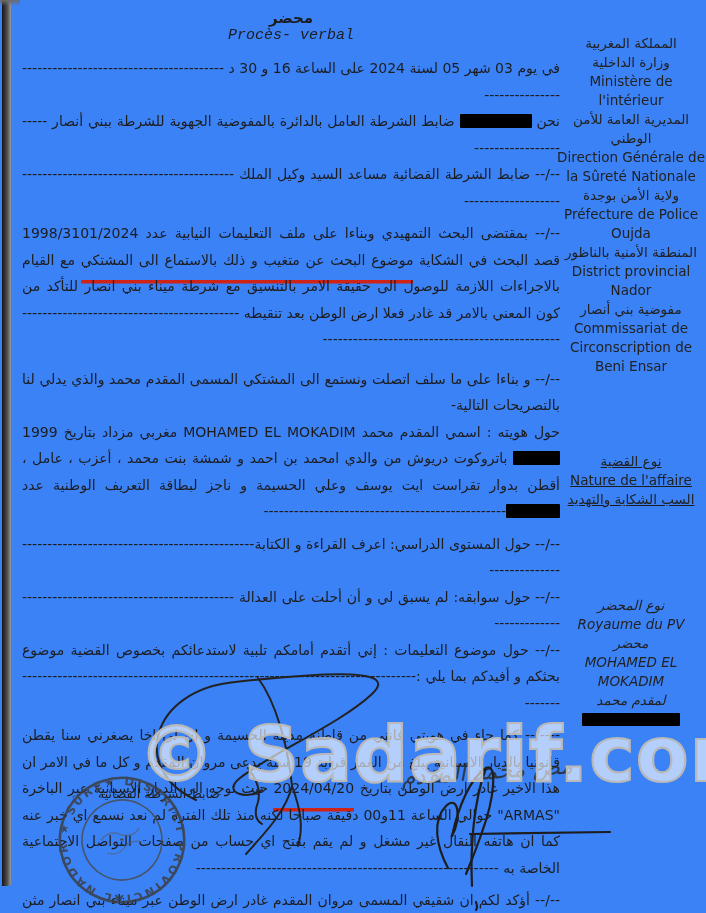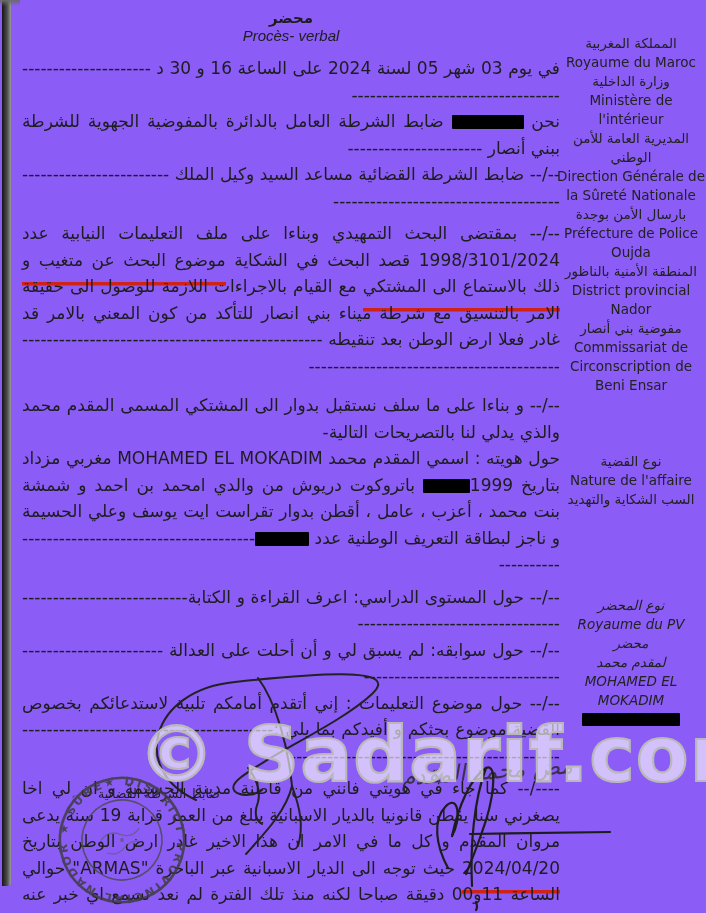--- a/index.html
+++ b/index.html
@@ -1,19 +1,19 @@
 <!DOCTYPE html>
 <html lang="ar"><head>
 <meta charset="utf-8">
 <style>
   html,body{margin:0;padding:0;}
   .page{
     position:relative;
     width:706px;height:913px;
-    background:#8b5cf6;
+    background:#3b82f6;
     overflow:hidden;
     font-family:"DejaVu Sans","Liberation Sans",sans-serif;
     color:#1d1d1f;
   }
   
   .scan-edge{
     position:absolute;left:2px;top:0;width:9px;height:886px;
     background:linear-gradient(to right,#161616,#4a4a4a 55%,#9a9a9a);
     border-radius:0 0 3px 0;
     z-index:1;
@@ -28,25 +28,25 @@
     position:absolute;left:22px;top:6px;width:538px;
     direction:rtl;
     z-index:2;
   }
   .doc-header{text-align:center;margin:4px 0 10px 0;direction:rtl;}
   .title-ar{
     font-size:15px;font-weight:bold;letter-spacing:5px;line-height:17px;
   }
   .title-fr{
     direction:ltr;font-style:italic;font-size:15px;line-height:18px;
-    font-family:Liberation Sans, sans-serif;
+    font-family:Liberation Mono, monospace;
   }
   .main p{
     margin:0;
-    font-size:17px;
+    font-size:14px;
     line-height:26.5px;
     text-align:justify;
     word-break:break-word;
   }
   .gap-sm{margin-top:6px !important;}
   .gap-md{margin-top:13px !important;}
   .redline{
     box-shadow:0 3.5px 0 0 #cf2318;
     padding-bottom:12px;
   }
@@ -58,21 +58,21 @@
   .redact-birth{width:47px;}
   .redact-cin{width:54px;}
   .num{direction:ltr;unicode-bidi:embed;}
   
   .sidebar{
     position:absolute;left:556px;top:0;width:150px;height:913px;
     text-align:center;z-index:2;direction:rtl;margin-top:12px;
   }
   .sb-block{position:absolute;left:0;width:100%;}
   .sb-hierarchy{top:22px;}
-  .sb-affair{top:440px;}
+  .sb-affair{top:440px;text-decoration:underline;}
   .sb-pv{top:584px;font-style:italic;}
   .sb-line{font-size:13.5px;line-height:19px;color:#222;}
   .sb-latin{direction:ltr;}
   .redact-sidebar{
     display:block;margin:3px auto 0 auto;width:98px;height:13px;
     background:#000;border-radius:1px;
   }
   
   .officer-label{
     position:absolute;left:98px;top:786px;z-index:3;
@@ -117,66 +117,65 @@
     <p>
       <span>نحن </span><span class="redact redact-officer"></span><span> ضابط الشرطة العامل بالدائرة  بالمفوضية الجهوية للشرطة ببني أنصار ----------------------</span>
     </p>
 
     <p>--/-- ضابط الشرطة القضائية  مساعد السيد وكيل الملك -------------------------------------------------------------</p>
 
     <p class="gap-sm">
       <span>--/-- بمقتضى البحث التمهيدي وبناءا على ملف التعليمات النيابية عدد 1998/3101/2024 قصد البحث في الشكاية </span><span class="redline">موضوع البحث عن متغيب و ذلك بالاستماع الى المشتكي</span><span>  مع القيام بالاجراءات اللازمة للوصول الى حقيقة الامر بالتنسيق مع شرطة ميناء بني انصار للتأكد من كون المعني بالامر قد غادر فعلا ارض الوطن بعد تنقيطه ------------------------------------------------------------------------------------------</span>
     </p>
 
-    <p class="gap-md">--/-- و بناءا على ما سلف نستقبل بدوار الى المشتكي المسمى المقدم محمد والذي يدلي لنا بالتصريحات التالية-</p>
+    <p class="gap-md">--/-- و بناءا على ما سلف اتصلت ونستمع الى المشتكي المسمى المقدم محمد والذي يدلي لنا بالتصريحات التالية-</p>
 
     <p>
       <span>حول هويته : اسمي المقدم محمد MOHAMED EL MOKADIM مغربي مزداد بتاريخ 1999</span><span class="redact redact-birth"></span><span> باتروكوت دريوش من والدي امحمد بن احمد و شمشة بنت محمد ، أعزب ، عامل ، أقطن بدوار تقراست ايت يوسف وعلي الحسيمة و ناجز لبطاقة التعريف الوطنية عدد </span><span class="redact redact-cin"></span><span>------------------------------------------------</span>
     </p>
 
     <p class="gap-sm">--/-- حول المستوى الدراسي: اعرف القراءة و الكتابة------------------------------------------------------------</p>
     <p>--/-- حول سوابقه: لم يسبق لي و أن أحلت على العدالة  -------------------------------------------------------</p>
     <p>--/-- حول موضوع التعليمات :  إني أتقدم أمامكم تلبية لاستدعائكم  بخصوص القضية موضوع بحثكم  و أفيدكم بما يلي :-------------------------------------------------------------------------------------</p>
 
     <p class="gap-sm">
       <span>----/-- كما جاء في هويتي فانني من قاطنة مدينة الحسيمة و ان لي اخا يصغرني سنا يقطن قانونيا بالديار الاسبانية يبلغ من العمر قرابة 19 سنة يدعى مروان المقدم و كل ما في الامر ان هذا الاخير غادر ارض الوطن بتاريخ </span><span class="redline num">2024/04/20</span><span> حيث توجه الى الديار الاسبانية عبر الباخرة "ARMAS" حوالي الساعة 11و00 دقيقة صباحا لكنه منذ تلك الفترة لم نعد نسمع اي خبر عنه كما ان هاتفه النقال غير مشغل و لم يقم بفتح اي حساب من صفحات التواصل الاجتماعية الخاصة به ------------------------------------------------------------</span>
     </p>
 
     <p class="gap-sm">--/-- أؤكد لكم ان شقيقي المسمى مروان المقدم غادر ارض الوطن عبر ميناء بني انصار مثن باخرة ARMAS و دلك بتاريخ 2024/04/20 و لقد قام بارسال صور و مقاطع فيديو خاصة به و هو مثن الباخرة كما انني اتصلت به عبر تطبيق الواتساب "اتصال فيديو" حيث كان مثن الباخرة لكن منذ دلك الوقت لم يصلني منه اي خبر -----</p>
 
   </div>
 
   <div class="sidebar">
     <div class="sb-block sb-hierarchy">
       <div class="sb-line">المملكة المغربية</div>
-      <div class="sb-line sb-latin">Royaume du Maroc</div>
       <div class="sb-line">وزارة الداخلية</div>
       <div class="sb-line sb-latin">Ministère de l'intérieur</div>
       <div class="sb-line">المديرية العامة للأمن الوطني</div>
       <div class="sb-line sb-latin">Direction Générale de la Sûreté Nationale</div>
-      <div class="sb-line">بارسال الأمن بوجدة</div>
+      <div class="sb-line">ولاية الأمن بوجدة</div>
       <div class="sb-line sb-latin">Préfecture de Police Oujda</div>
       <div class="sb-line">المنطقة الأمنية بالناظور</div>
       <div class="sb-line sb-latin">District provincial Nador</div>
       <div class="sb-line">مفوضية بني أنصار</div>
       <div class="sb-line sb-latin">Commissariat de Circonscription de Beni Ensar</div>
     </div>
 
     <div class="sb-block sb-affair">
       <div class="sb-line">نوع القضية</div>
       <div class="sb-line sb-latin">Nature de l'affaire</div>
       <div class="sb-line">السب الشكاية والتهديد</div>
     </div>
 
     <div class="sb-block sb-pv">
       <div class="sb-line">نوع المحضر</div>
       <div class="sb-line sb-latin">Royaume du  PV</div>
       <div class="sb-line">محضر</div>
+      <div class="sb-line sb-latin">MOHAMED EL MOKADIM</div>
       <div class="sb-line">لمقدم محمد</div>
-      <div class="sb-line sb-latin">MOHAMED EL MOKADIM</div>
       <span class="redact-sidebar"></span>
     </div>
   </div>
 
   <div class="officer-label">ضابط الشرطة القضائية</div>
 
   <div class="handwritten-name">مض محمد المقدم</div>
 
   <svg class="stamp" width="148" height="145" viewBox="0 0 148 145">
     <g transform="rotate(-18 74 72)">

